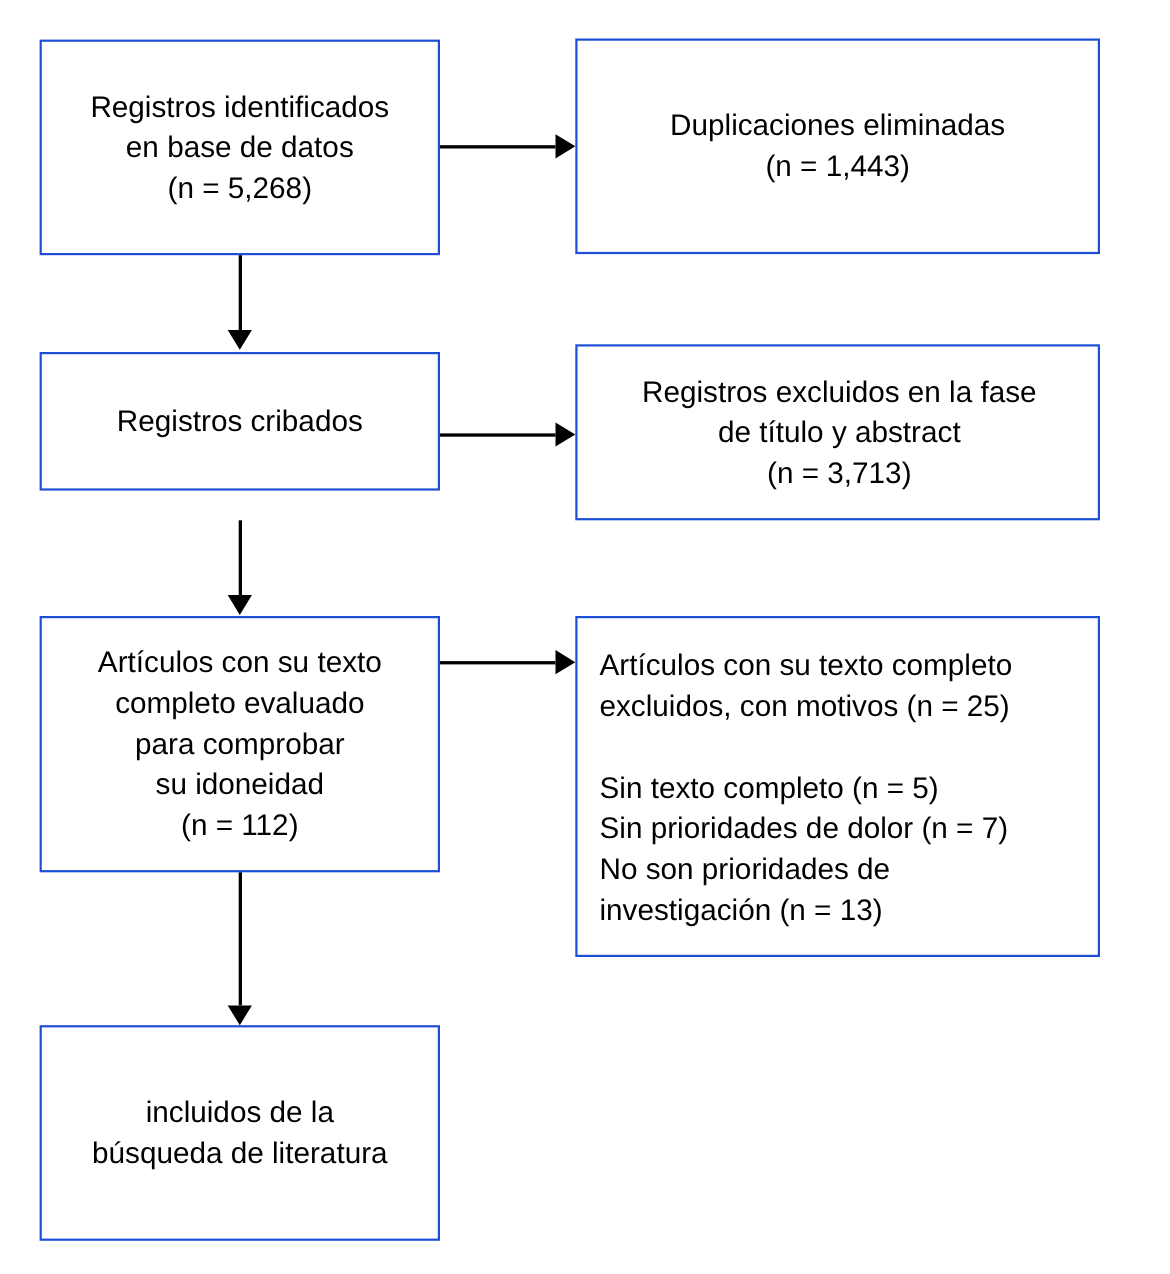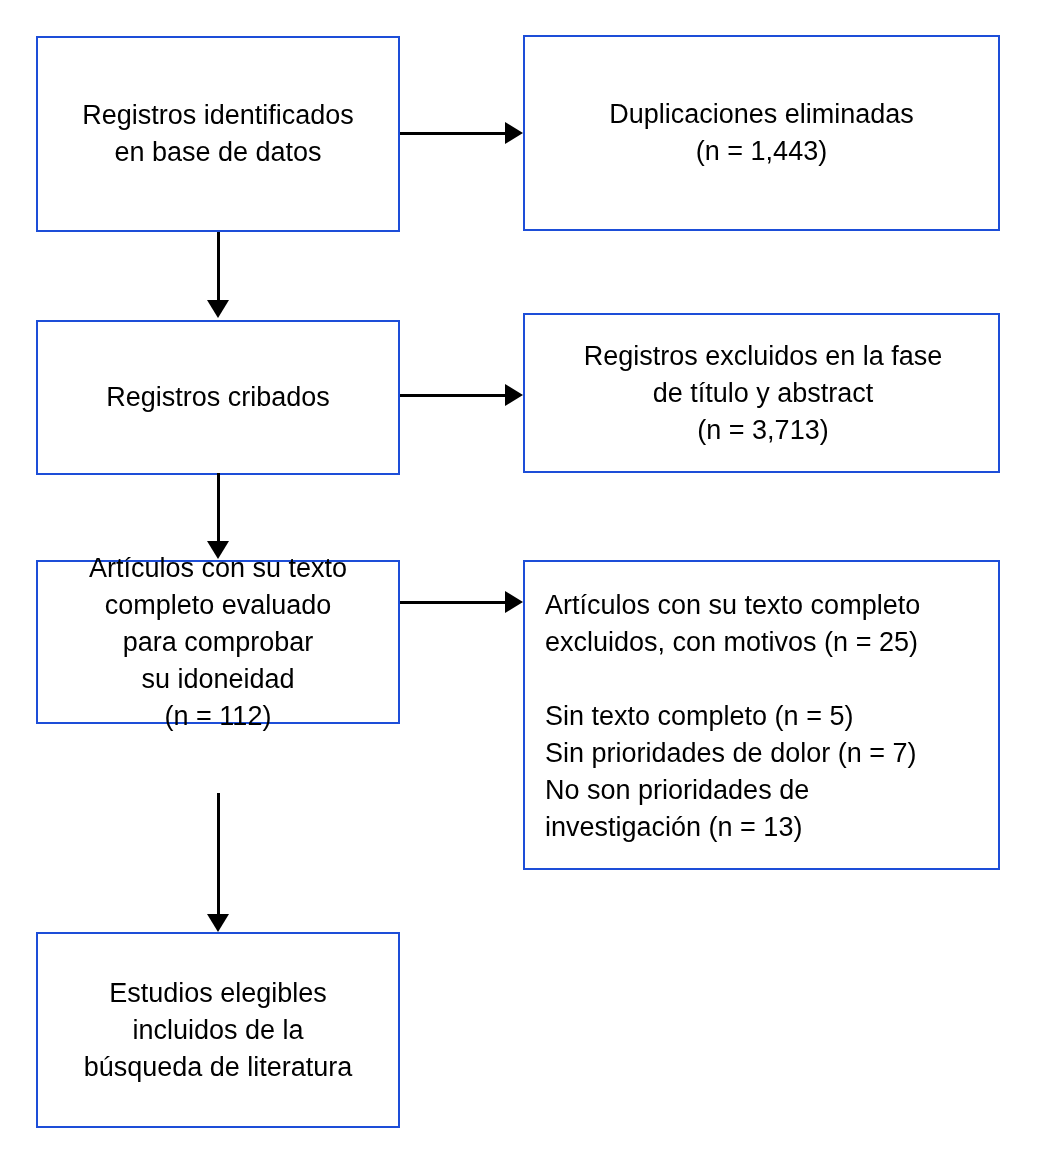--- a/index.html
+++ b/index.html
@@ -69,57 +69,57 @@
   }
 </style>
 </head>
 <body>
 
 <div class="canvas">
 
   <div class="box center-box" style="left:36px; top:36px; width:364px; height:196px;">
     <div class="bline">Registros identificados</div>
     <div class="bline">en base de datos</div>
+    <div class="bline">(n = 5,268)</div>
   </div>
 
   <div class="box center-box" style="left:523px; top:35px; width:477px; height:196px;">
     <div class="bline">Duplicaciones eliminadas</div>
     <div class="bline">(n = 1,443)</div>
   </div>
 
-  <div class="box center-box" style="left:36px; top:320px; width:364px; height:155px;">
+  <div class="box center-box" style="left:36px; top:320px; width:364px; height:126px;">
     <div class="bline">Registros cribados</div>
   </div>
 
   <div class="box center-box" style="left:523px; top:313px; width:477px; height:160px;padding-left:13px;">
     <div class="bline">Registros excluidos en la fase</div>
     <div class="bline">de título y abstract</div>
     <div class="bline">(n = 3,713)</div>
   </div>
 
-  <div class="box center-box" style="left:36px; top:560px; width:364px; height:164px;">
+  <div class="box center-box" style="left:36px; top:560px; width:364px; height:233px;">
     <div class="bline">Artículos con su texto</div>
     <div class="bline">completo evaluado</div>
     <div class="bline">para comprobar</div>
     <div class="bline">su idoneidad</div>
     <div class="bline">(n = 112)</div>
   </div>
 
   <div class="box left-box" style="left:523px; top:560px; width:477px; height:310px;">
     <div class="bline">Artículos con su texto completo</div>
     <div class="bline">excluidos, con motivos (n = 25)</div>
     <div class="bline"></div>
     <div class="bline">Sin texto completo (n = 5)</div>
     <div class="bline">Sin prioridades de dolor (n = 7)</div>
     <div class="bline">No son prioridades de</div>
     <div class="bline">investigación (n = 13)</div>
   </div>
 
   <div class="box center-box" style="left:36px; top:932px; width:364px; height:196px;">
-    <div class="bline">Estudios elegibles</div>
     <div class="bline">incluidos de la</div>
     <div class="bline">búsqueda de literatura</div>
   </div>
 
   <div>
     <div class="hline" style="left:400px; top:131.5px; width:105px;"></div>
     <div class="head-right" style="left:505px; top:122px;"></div>
   </div>
 
   <div>

